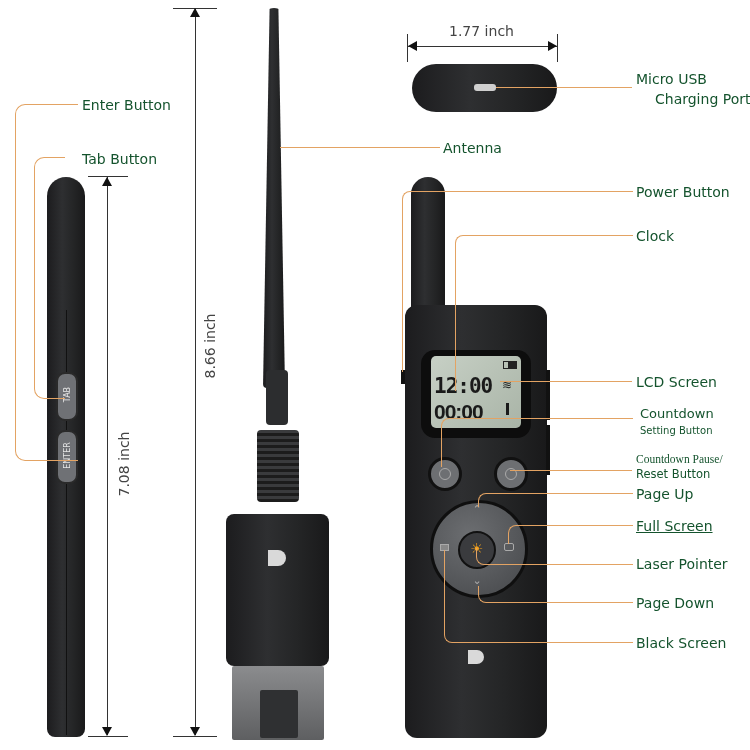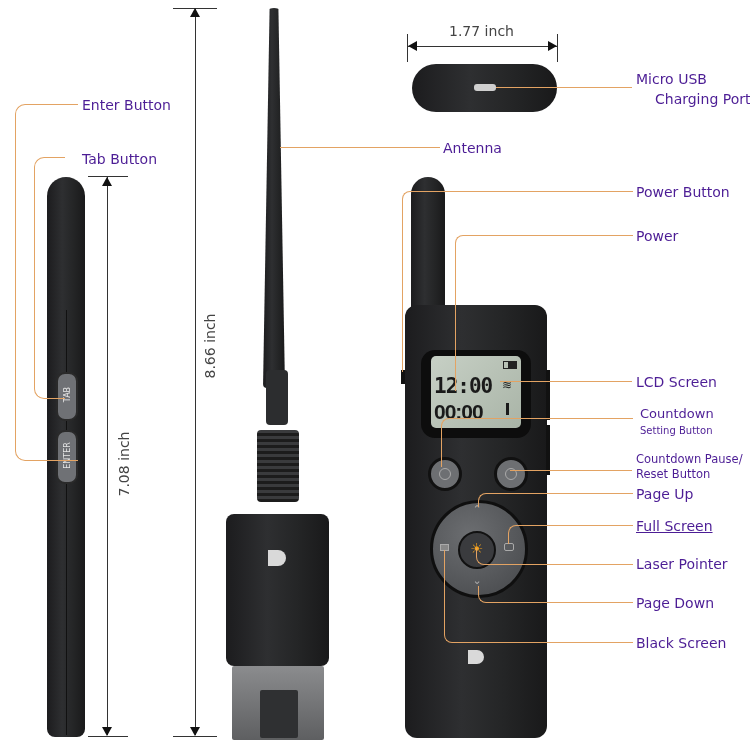--- a/index.html
+++ b/index.html
@@ -1,18 +1,18 @@
 <!DOCTYPE html>
 <html><head>
 <meta charset="utf-8">
 <style>
   html, body { margin:0; padding:0; }
   body { width:750px; height:750px; background:#ffffff; position:relative; overflow:hidden; font-family:"DejaVu Sans", sans-serif; color:#333; }
   .abs { position:absolute; }
-  .label { position:absolute; font-size:14px; color:#4c1d95; line-height:18px; white-space:nowrap; }
+  .label { position:absolute; font-size:14px; color:#14532d; line-height:18px; white-space:nowrap; }
   .label.small { font-size:11.5px; line-height:15px; }
   .dim-text { position:absolute; font-size:14px; color:#444; white-space:nowrap; }
   .vtext { transform: rotate(-90deg); transform-origin: center center; }
   .device { background:linear-gradient(90deg,#1c1c1e,#2e2f31 40%,#242526 70%,#19191a); }
   .ln { position:absolute; background:#e3a363; }
 </style>
 </head>
 <body>
 
 <div class="abs device" style="left:47px;top:177px;width:38px;height:560px;border-radius:19px 19px 8px 8px;"></div>
@@ -103,23 +103,23 @@
 <div class="ln" style="left:500px;top:381px;width:132px;height:1px;"></div>
 <div class="abs" style="left:441px;top:418px;width:191px;height:48px;border-top:1px solid #e3a363;border-left:1px solid #e3a363;border-radius:8px 0 0 0;"></div>
 <div class="ln" style="left:510px;top:470px;width:122px;height:1px;"></div>
 <div class="abs" style="left:478px;top:493px;width:154px;height:13px;border-top:1px solid #e3a363;border-left:1px solid #e3a363;border-radius:8px 0 0 0;"></div>
 <div class="abs" style="left:508px;top:525px;width:124px;height:18px;border-top:1px solid #e3a363;border-left:1px solid #e3a363;border-radius:8px 0 0 0;"></div>
 <div class="abs" style="left:476px;top:548px;width:156px;height:16px;border-bottom:1px solid #e3a363;border-left:1px solid #e3a363;border-radius:0 0 0 8px;"></div>
 <div class="abs" style="left:478px;top:586px;width:154px;height:16px;border-bottom:1px solid #e3a363;border-left:1px solid #e3a363;border-radius:0 0 0 8px;"></div>
 <div class="abs" style="left:444px;top:550px;width:188px;height:92px;border-bottom:1px solid #e3a363;border-left:1px solid #e3a363;border-radius:0 0 0 8px;"></div>
 
 <div class="label" style="left:636px;top:183px;">Power Button</div>
-<div class="label" style="left:636px;top:227px;">Power</div>
+<div class="label" style="left:636px;top:227px;">Clock</div>
 <div class="label" style="left:636px;top:373px;">LCD Screen</div>
 <div class="label small" style="left:640px;top:406px;font-size:13px;">Countdown</div>
 <div class="label small" style="left:640px;top:423px;font-size:10px;">Setting Button</div>
-<div class="label small" style="left:636px;top:452px;">Countdown Pause/</div>
+<div class="label small" style="left:636px;top:452px;font-family:Liberation Serif, serif;">Countdown Pause/</div>
 <div class="label small" style="left:636px;top:467px;">Reset Button</div>
 <div class="label" style="left:636px;top:485px;">Page Up</div>
 <div class="label" style="left:636px;top:517px;text-decoration:underline;">Full Screen</div>
 <div class="label" style="left:636px;top:555px;">Laser Pointer</div>
 <div class="label" style="left:636px;top:594px;">Page Down</div>
 <div class="label" style="left:636px;top:634px;">Black Screen</div>
 
 </body></html>

